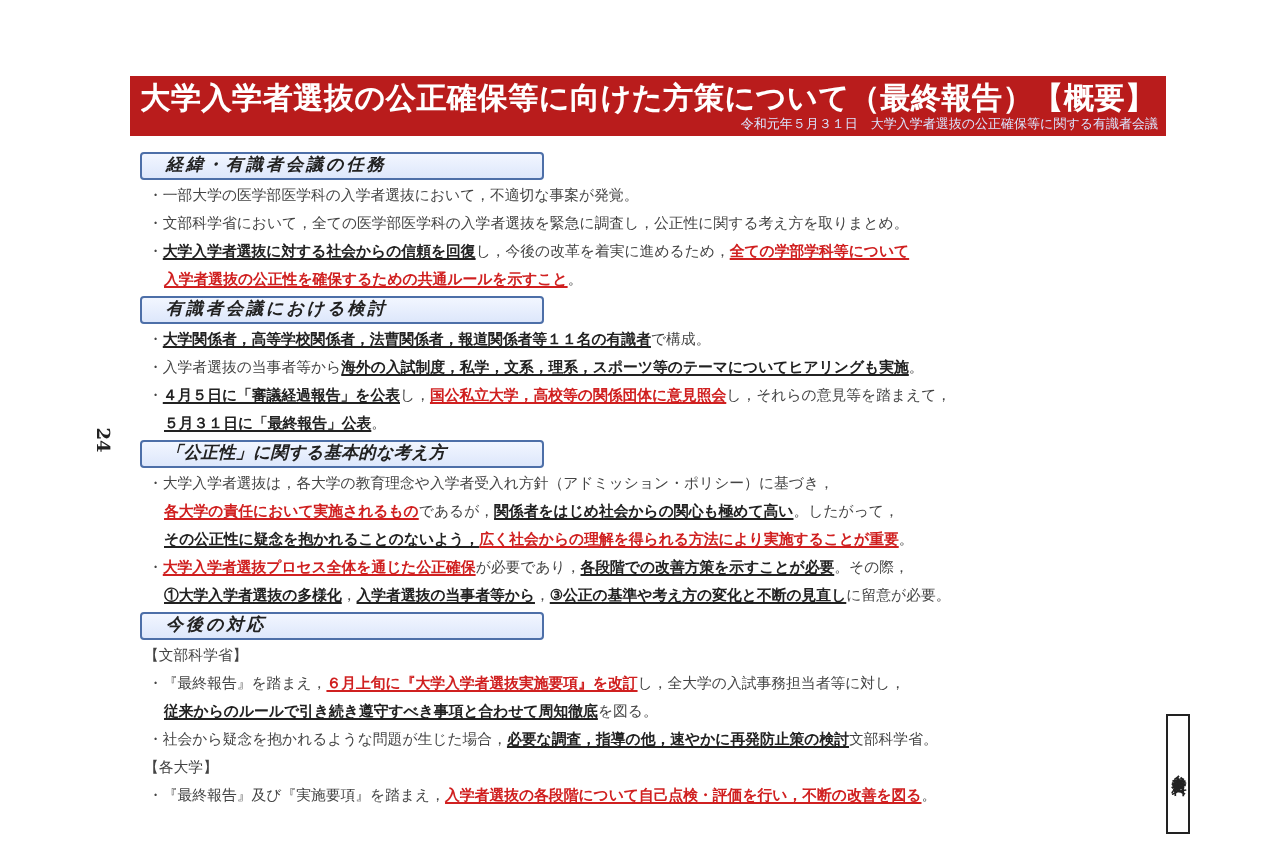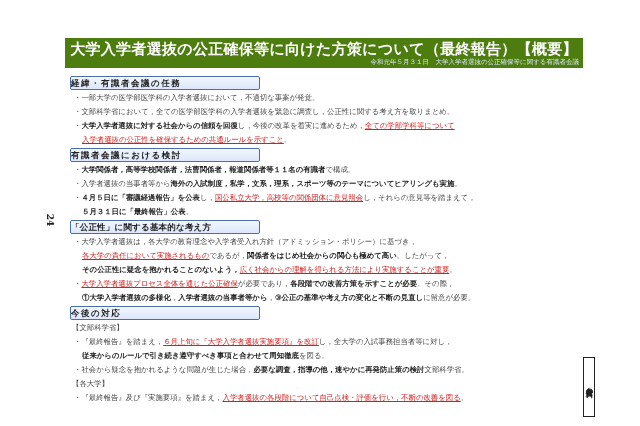--- a/index.html
+++ b/index.html
@@ -7,45 +7,45 @@
     width:640px; height:426px; background:#ffffff; position:relative; overflow:hidden;
     font-family:"DejaVu Sans", sans-serif; color:#333;
   }
   .page-num {
     position:absolute; left:44px; top:215px; font-size:9px; color:#222;
     transform:rotate(90deg); transform-origin:center;
     font-family:"DejaVu Serif", serif; font-weight:bold;
   }
   .banner {
     position:absolute; left:65px; top:38px; width:518px; height:30px;
-    background:#4d7c0f; color:#fff;
+    background:#b91c1c; color:#fff;
   }
   .banner .title {
     position:absolute; left:0; right:0; top:2px; text-align:center;
     font-size:15px; font-weight:bold; letter-spacing:0.3px; white-space:nowrap;
   }
   .banner .subtitle {
     position:absolute; right:4px; bottom:1px; font-size:6.5px; color:#dbe6ff; white-space:nowrap;
   }
   .content { position:absolute; left:70px; top:75px; width:515px; }
   .sec-head {
     width:188px; height:12px; border:1px solid #4d6fa8; border-radius:2px;
     background:linear-gradient(#f2f6ff,#dde7fb); font-size:8.5px; font-weight:bold; color:#222;
-    padding-left:0; line-height:12px; letter-spacing:1.5px; margin:1px 0 1px 0;
-    white-space:nowrap; box-sizing:content-box;
+    padding-left:12px; line-height:12px; letter-spacing:1.5px; margin:1px 0 1px 0;
+    white-space:nowrap; box-sizing:content-box;font-style:italic;
   }
   .sec-head.tight { letter-spacing:0.2px; }
   .line {
     font-family:"DejaVu Serif", serif; font-size:7.4px; line-height:14px; height:14px;
     white-space:nowrap; color:#444; padding-left:4px;
   }
   .line.cont { padding-left:12px; }
   .line.label { padding-left:2px; }
-  .ul { font-weight:bold; color:#222; }
-  .red { text-decoration:underline; font-weight:normal; color:#d02020; }
+  .ul { text-decoration:underline; font-weight:bold; color:#222; }
+  .red { text-decoration:underline; font-weight:bold; color:#d02020; }
   .side-label {
     position:absolute; left:583px; top:357px; width:10px; height:58px;
     border:1px solid #222; font-size:7.5px; font-weight:bold; color:#222;
     writing-mode:vertical-rl; text-align:center; line-height:10px; letter-spacing:1px;
     font-family:"DejaVu Sans", sans-serif;
   }
 </style>
 </head>
 <body>
 

